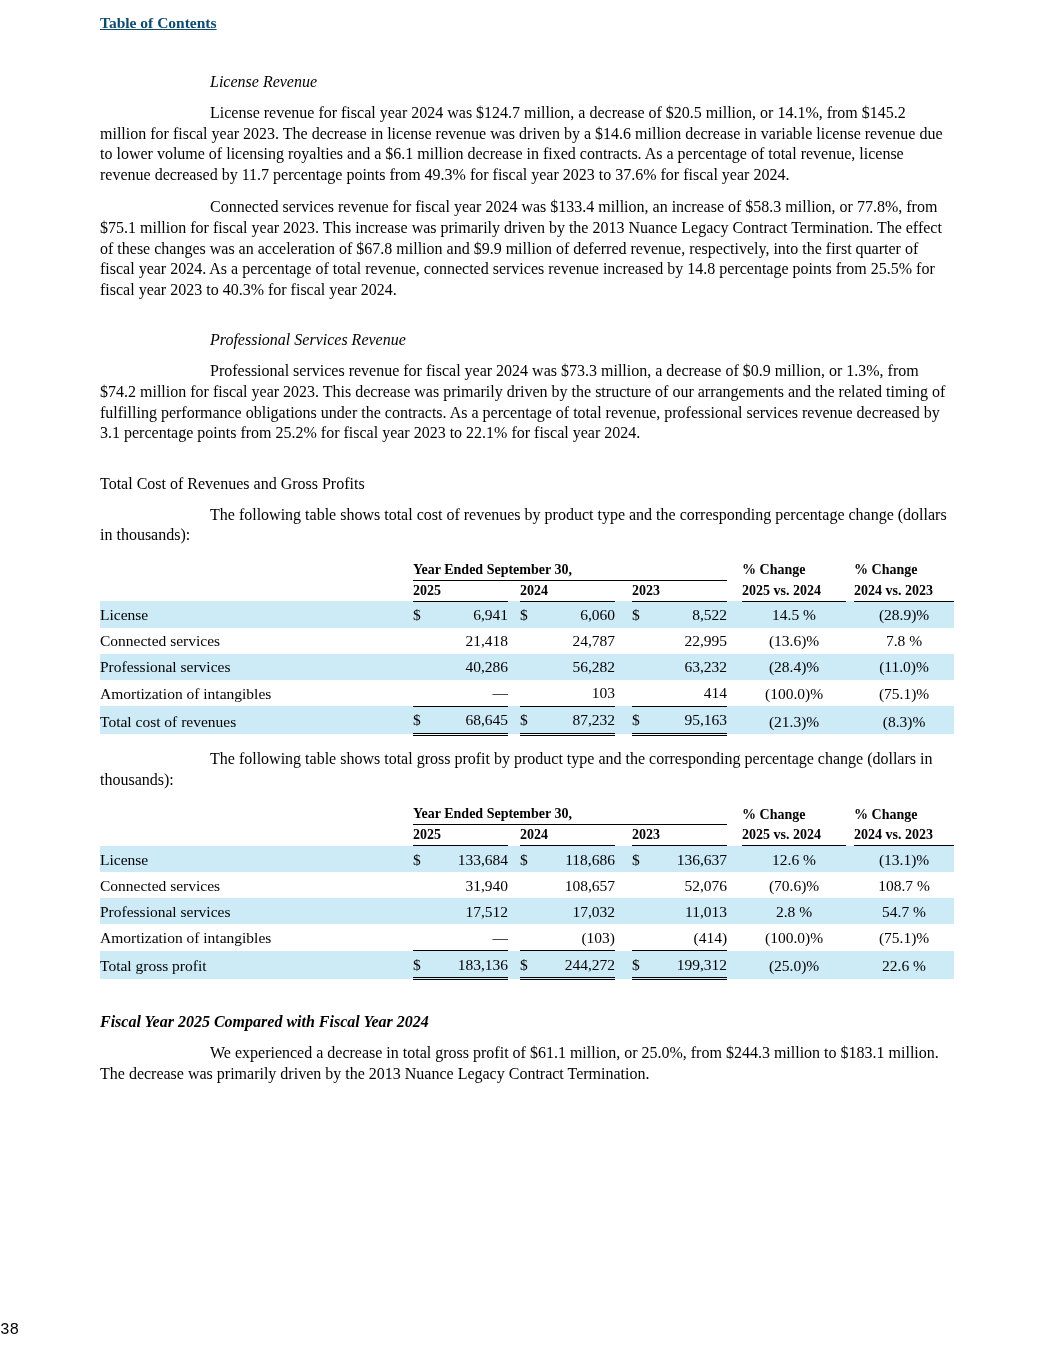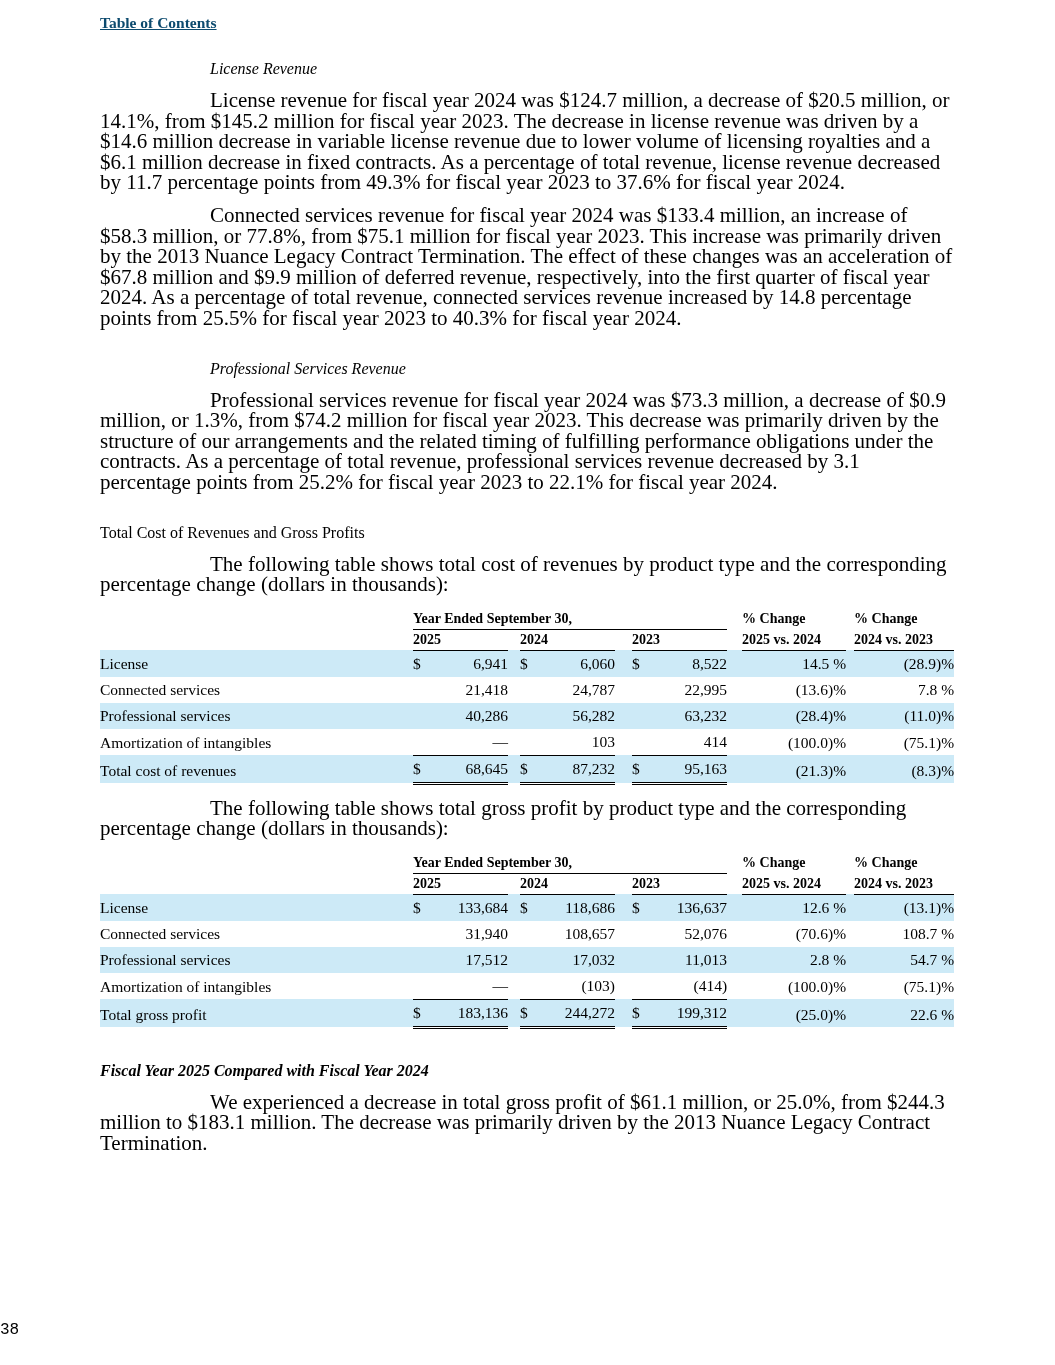--- a/index.html
+++ b/index.html
@@ -10,32 +10,32 @@
   }
   .page { padding: 14px 100px 0 100px; }
   a.toc {
     display: inline-block; color: #0c4a6e; font-weight: bold;
     text-decoration: underline; font-size: 15.5px; cursor: pointer;
   }
   h3.sub {
     font-size: 16px; font-style: italic; font-weight: normal;
     margin: 22px 0 11px 0; padding-left: 110px;
   }
-  h3.sub.first { margin-top: 28px; }
+  h3.sub.first { margin-top: 41px; }
   h3.sub.roomy { margin-top: 31px; }
   h3.side {
     font-size: 16px; font-weight: normal;
     margin: 31px 0 11px 0;
   }
   h3.fy {
     font-size: 16px; font-style: italic; font-weight: bold;
     margin: 33px 0 11px 0;
   }
   p.body {
-    font-size: 21px; line-height: 20.6px; margin: 12px 0 12px 0;
+    font-size: 16px; line-height: 20.6px; margin: 12px 0 12px 0;
     text-indent: 110px; text-align: left;
   }
   p.body.tight { margin-bottom: 14px; }
 
   table.fin {
     border-collapse: collapse; table-layout: fixed; width: 854px;
     margin: 14px 0 13px 0;
   }
   table.fin td {
     font-size: 15.5px; line-height: 19px; padding: 3.5px 0;
@@ -45,21 +45,21 @@
     font-weight: bold; font-size: 14px; 
     padding: 2px 0; line-height: 16px;
   }
   tr.h1 td.span-hdr { border-bottom: 1px solid #000; }
   tr.h2 td.yr { border-bottom: 1px solid #000; }
   tr.shaded td { background: #cdeaf7; }
   td.lbl { text-align: left; padding-left: 4px; }
   td.tot-lbl { padding-left: 24px; }
   td.d { text-align: left; padding-left: 7px; }
   td.n { text-align: right; padding-right: 4px; }
-  td.p { text-align: right; padding-right: 2px; }
+  td.p { text-align: center; padding-right: 2px; }
   tr.total td.d, tr.total td.n {
     border-top: 1px solid #000; border-bottom: 3px double #000;
   }
   col.c-lbl { width: 313px; }
   col.c-d   { width: 20px; }
   col.c-n   { width: 75px; }
   col.c-ga  { width: 12px; }
   col.c-gb  { width: 17px; }
   col.c-gc  { width: 15px; }
   col.c-p1  { width: 104px; }

